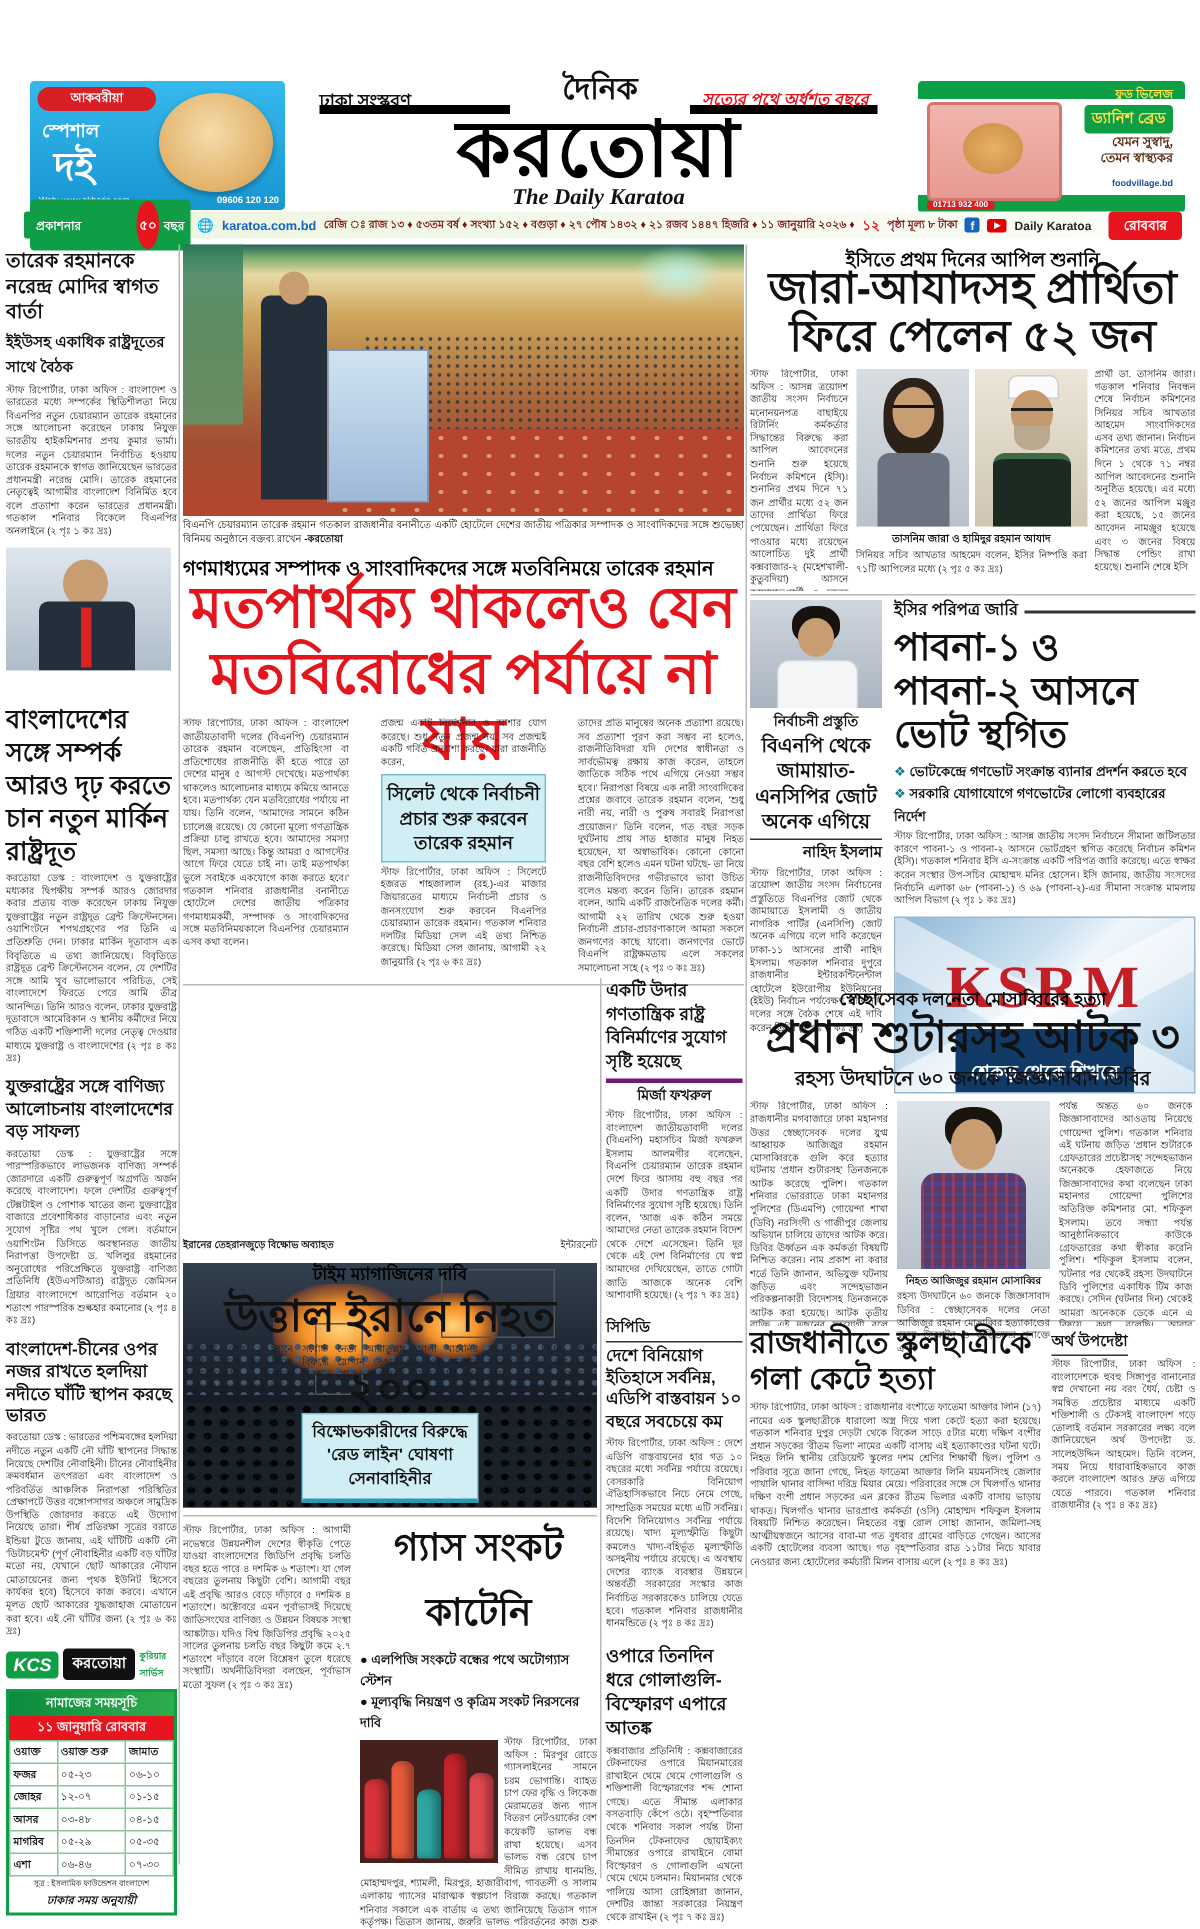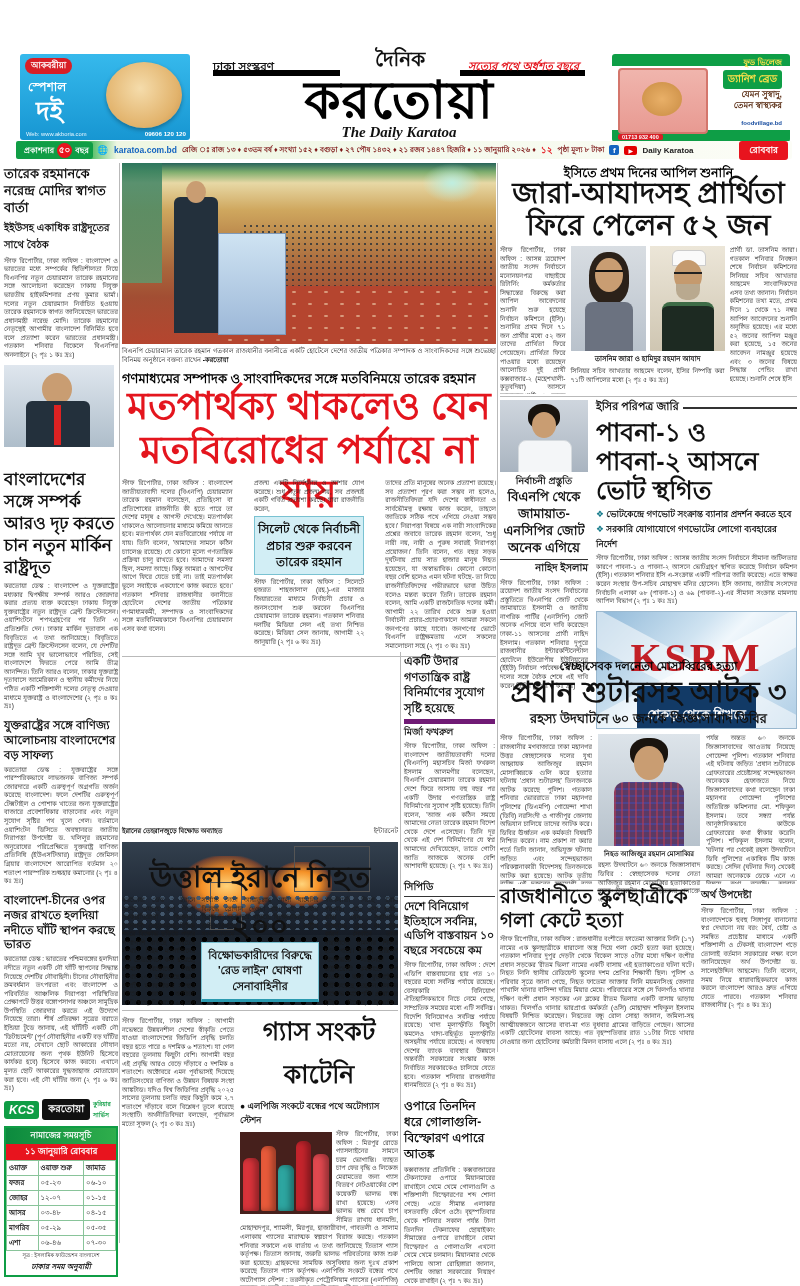--- a/index.html
+++ b/index.html
@@ -16,22 +16,22 @@
   .hline{position:absolute;height:1px;background:#b9b9b9;}
   .box-cyan{background:#d2eef5;border:1px solid #79c2d2;}
   .caption{font-size:6.6px;line-height:1.3;color:#111;}
   
   .mast-title{font-weight:900;color:#000;letter-spacing:1px;}
   .infobar{display:flex;align-items:center;gap:5px;border-radius:2px;
            background:linear-gradient(90deg,#0f9d45 0%,#35b34e 9%,#eef6e2 13%,#fcfdf7 100%);
            font-size:7.2px;color:#7c1414;font-weight:bold;padding:0 4px;}
   .pubbadge{display:flex;align-items:center;gap:3px;background:#0f9d45;color:#fff;
             padding:1px 4px;border-radius:3px;font-size:8px;font-weight:bold;}
-  .pubnum{background:#e8141e;color:#fff;border-radius:50%;width:15px;height:15px;display:flex;
-          align-items:center;justify-content:center;font-size:9px;font-weight:bold;}
+  .pubnum{background:#e8141e;color:#fff;border-radius:50%;width:15px;height:32px;display:flex;
+          align-items:center;justify-content:center;font-size:9px;font-weight:bold;margin-left:34px;}
   .daybadge{background:#e8141e;color:#fff;border-radius:3px;padding:2px 10px;font-size:9px;font-weight:bold;}
   .fbic{width:10px;height:10px;background:#1565c0;color:#fff;font-size:8px;font-weight:bold;
         display:inline-flex;align-items:center;justify-content:center;border-radius:2px;}
   .ytic{width:13px;height:9px;background:#e30000;color:#fff;font-size:6px;
         display:inline-flex;align-items:center;justify-content:center;border-radius:2px;}
   
   .photo{position:relative;overflow:hidden;background:#888;}
   .conf{background:linear-gradient(180deg,#27645a 0%,#7fae6e 5%,#e7d8a5 11%,#cfa75e 26%,#b9854a 42%,#a9663c 58%,#a24e33 74%,#b5452f 100%);}
   .crowdtex{background-image:radial-gradient(#202c38 1.2px,transparent 1.4px);background-size:6px 6px;opacity:.75;}
   .carpet{background:#b5452f;background-image:radial-gradient(#d89a7c 1.5px,transparent 2px);background-size:16px 12px;}
@@ -62,21 +62,21 @@
 <div id="page">
 
   <div class="abs" style="left:213px;top:58px;font-size:12px;font-weight:bold;">ঢাকা সংস্করণ</div>
   <div class="abs" style="left:213px;top:70px;width:372px;height:6px;background:#000;"></div>
   <div class="abs ctr" style="left:340px;top:44px;width:120px;font-size:20px;font-weight:700;background:#fff;">দৈনিক</div>
   <div class="abs red b" style="left:468px;top:58px;font-size:11px;font-style:italic;">সত্যের পথে অর্ধশত বছরে</div>
   <div class="abs ctr mast-title" style="left:213px;top:74px;width:372px;font-size:52px;line-height:1.0;">করতোয়া</div>
   <div class="abs ctr" style="left:213px;top:124px;width:372px;font-size:15px;font-weight:bold;font-style:italic;font-family:'Liberation Serif',serif;">The Daily Karatoa</div>
 
   <div class="abs" style="left:20px;top:54px;width:170px;height:86px;background:linear-gradient(180deg,#36b9ec,#1796d2);border-radius:3px;">
-    <span class="abs" style="left:5px;top:4px;background:#d81f26;color:#fff;font-size:8.5px;font-weight:bold;padding:1px 6px;border-radius:8px;">আকবরীয়া</span>
+    <span class="abs" style="left:5px;top:4px;background:#d81f26;color:#fff;font-size:8.5px;font-weight:bold;padding:1px 22px;border-radius:8px;">আকবরীয়া</span>
     <span class="abs" style="left:8px;top:24px;color:#fff;font-size:12px;font-weight:bold;">স্পেশাল</span>
     <span class="abs" style="left:16px;top:37px;color:#fff;font-size:26px;font-weight:900;">দই</span>
     <span class="abs" style="right:8px;top:8px;width:76px;height:66px;border-radius:50%;background:radial-gradient(circle at 45% 40%,#f5dcab,#e2b36c 65%,#c68f49);box-shadow:0 2px 4px rgba(0,0,0,.3);"></span>
     <span class="abs" style="left:6px;bottom:3px;color:#e7f6ff;font-size:5.8px;">Web: www.akboria.com</span>
     <span class="abs" style="right:4px;bottom:3px;color:#fff;font-size:6.2px;font-weight:bold;">09606 120 120</span>
   </div>
 
   <div class="abs" style="left:612px;top:54px;width:178px;height:88px;background:linear-gradient(180deg,#0e9e46 0%,#0e9e46 14%,#ffffff 14%,#ffffff 86%,#0e9e46 86%);border-radius:3px;">
     <span class="abs" style="left:6px;top:14px;width:86px;height:62px;background:linear-gradient(180deg,#f0b5ad,#e89a92);border:2px solid #d4766c;border-radius:4px;"></span>
     <span class="abs" style="left:30px;top:28px;width:40px;height:34px;border-radius:50%;background:radial-gradient(#e9b068,#c98c43);"></span>
@@ -219,52 +219,54 @@
     <span class="abs irflag" style="left:88px;top:40px;width:30px;height:46px;flex-direction:row;">
       <span style="background:#2a9a4e;"></span>
       <span style="background:#f2f2f2;"></span>
       <span style="background:#d42b34;"></span>
     </span>
   </div>
   <div class="abs" style="left:122px;top:827px;width:276px;display:flex;justify-content:space-between;">
     <span class="caption b">ইরানের তেহরানজুড়ে বিক্ষোভ অব্যাহত</span>
     <span class="caption">ইন্টারনেট</span>
   </div>
+  <div class="abs ctr kick" style="left:122px;top:841px;width:276px;font-size:11.5px;">টাইম ম্যাগাজিনের দাবি</div>
   <div class="abs ctr" style="left:122px;top:854px;width:276px;font-size:29px;font-weight:900;">উত্তাল ইরানে নিহত ২০০</div>
   <div class="abs" style="left:122px;top:896px;width:276px;height:110px;display:flex;gap:6px;">
     <div class="body-txt" style="width:74px;overflow:hidden;">করতোয়া ডেস্ক : ইরানে ক্রমেই ভয়াবহ রূপ নিচ্ছে সরকারবিরোধী বিক্ষোভ। রাজধানী তেহরানসহ বিভিন্ন শহরে বিক্ষোভ ছড়িয়ে পড়ার পাশাপাশি বাড়ছে হতাহতের সংখ্যা। টাইম ম্যাগাজিনের এক প্রতিবেদনে বলা হয়েছে, চলমান বিক্ষোভে নিহত সংখ্যা ২০০ ছাড়িয়েছে। তবে দেশটির মানবাধিকার সংস্থার বরাতে আল জাজিরা জানিয়েছে, বিক্ষোভে ৬২ জন নিহত হয়েছে। গত ২৮ ডিসেম্বর থেকে শুরু হওয়া এ বিক্ষোভ গত দুইদিনে সব থেকে সহিংস রূপ নিয়েছে। এর মধ্যে তেহরানের একটি মসজিদে আগুন ও ১৯৭৯ সালের বিপ্লব পূর্ববর্তী সময়ের পতাকা উড়িয়েছে বিক্ষোভকারীরা। অন্যদিকের শহরগুলোতে সরকারবিরোধী স্লোগানের পাশাপাশি</div>
     <div style="width:118px;overflow:hidden;">
       <div class="body-txt">সর্বোচ্চ নেতা আয়াতুল্লাহ আলী খামেনির বিরুদ্ধে স্লোগান দেওয়া হয়। এই অবস্থায় বিক্ষোভ থেকে দূরে থাকতে বিক্ষোভকারী এবং অভিভাবকদের মোবাইল ও রাষ্ট্রীয় সংবাদমাধ্যমে</div>
       <div class="box-cyan ctr" style="margin-top:3px;padding:5px 3px;font-size:11px;font-weight:900;line-height:1.4;border-bottom:3px solid #2a9ab0;">বিক্ষোভকারীদের বিরুদ্ধে 'রেড লাইন' ঘোষণা সেনাবাহিনীর</div>
     </div>
     <div class="body-txt" style="width:74px;overflow:hidden;">সতর্কবার্তা দিচ্ছে ইরান সরকার। এতে বলা হচ্ছে, তারা যেন সন্তানদের বিক্ষোভে যেতে না দেন। কারণ সেখানে তারা সন্ত্রাসীদের হামলার শিকার হতে পারে। ইরানে শান্তিপূর্ণ বিক্ষোভকে সহিংসতা ও রাষ্ট্রবিরোধী কর্মকাণ্ডে রূপ দেওয়ার জন্য যুক্তরাষ্ট্রকে দায়ী করেছে তেহরান। চলমান বিক্ষোভ দমনে শক্তি প্রয়োগের ইঙ্গিত দিয়েছে ইসলামিক বিপ্লবী গার্ড। শুক্রবার দেওয়া বিবৃতিতে সেনাবাহিনী চলমান পরিস্থিতি অব্যাহত রাখতে (২ পৃঃ ১ কঃ দ্রঃ)</div>
   </div>
 
   <div class="abs" style="left:122px;top:1014px;width:112px;">
     <div class="body-txt" style="margin-top:3px;">স্টাফ রিপোর্টার, ঢাকা অফিস : আগামী নভেম্বরে উন্নয়নশীল দেশের স্বীকৃতি পেতে যাওয়া বাংলাদেশের জিডিপি প্রবৃদ্ধি চলতি বছর হতে পারে ৪ দশমিক ৬ শতাংশ। যা গেল বছরের তুলনায় কিছুটা বেশি। আগামী বছর এই প্রবৃদ্ধি আরও বেড়ে দাঁড়াবে ৫ দশমিক ৪ শতাংশে। অক্টোবরে এমন পূর্বাভাসই দিয়েছে জাতিসংঘের বাণিজ্য ও উন্নয়ন বিষয়ক সংস্থা আঙ্কটাড। যদিও বিশ্ব জিডিপির প্রবৃদ্ধি ২০২৫ সালের তুলনায় চলতি বছর কিছুটা কমে ২.৭ শতাংশে দাঁড়াবে বলে বিশ্লেষণ তুলে ধরেছে সংস্থাটি। অর্থনীতিবিদরা বলছেন, পূর্বাভাস মতো সুফল (২ পৃঃ ৩ কঃ দ্রঃ)</div>
   </div>
 
   <div class="abs" style="left:240px;top:1012px;width:158px;">
     <div class="ctr" style="font-size:25px;font-weight:900;">গ্যাস সংকট কাটেনি</div>
     <div style="font-size:8.5px;font-weight:bold;margin-top:2px;">● <span>এলপিজি সংকটে বন্ধের পথে অটোগ্যাস স্টেশন</span></div>
+    <div style="font-size:8.5px;font-weight:bold;">● <span>মূল্যবৃদ্ধি নিয়ন্ত্রণ ও কৃত্রিম সংকট নিরসনের দাবি</span></div>
     <div class="body-txt" style="margin-top:2px;">
       <span class="gasph" style="float:left;width:86px;height:76px;margin:2px 4px 2px 0;display:flex;">
         <span class="cyl" style="background:#d8333a;"></span>
         <span class="cyl" style="background:#e85a3a;height:85%;"></span>
         <span class="cyl" style="background:#2da5a0;height:60%;"></span>
         <span class="cyl" style="background:#c4242c;height:92%;"></span>
         <span class="cyl" style="background:#e0484f;height:75%;"></span>
       </span>
       <span>স্টাফ রিপোর্টার, ঢাকা অফিস : মিরপুর রোডে গ্যাসলাইনের সামনে চরম ভোগান্তি। ব্যাহত চাপ ফের বৃদ্ধি ও লিকেজ মেরামতের জন্য গ্যাস বিতরণ নেটওয়ার্কের বেশ কয়েকটি ভালভ বন্ধ রাখা হয়েছে। এসব ভালভ বন্ধ রেখে চাপ সীমিত রাখায় ধানমন্ডি, মোহাম্মদপুর, শ্যামলী, মিরপুর, হাজারীবাগ, গাবতলী ও সালাম এলাকায় গ্যাসের মারাত্মক স্বল্পচাপ বিরাজ করছে। গতকাল শনিবার সকালে এক বার্তায় এ তথ্য জানিয়েছে তিতাস গ্যাস কর্তৃপক্ষ। তিতাস জানায়, জরুরি ভালভ পরিবর্তনের কাজ শুরু করা হয়েছে। গ্রাহকদের সাময়িক অসুবিধার জন্য দুঃখ প্রকাশ করেছে তিতাস গ্যাস কর্তৃপক্ষ। এলপিজি সংকটে বন্ধের পথে অটোগ্যাস স্টেশন : তরলীকৃত পেট্রোলিয়াম গ্যাসের (এলপিজি) চলমান সংকটে সারা দেশে অটোগ্যাস স্টেশনগুলো মারাত্মক সংকটে পড়েছে। নির্ধারিত গ্যাস সরবরাহ না পাওয়ায় অনেক স্টেশনের কার্যক্রম বন্ধ হয়ে যাচ্ছে বলে (২ পৃঃ ১ কঃ দ্রঃ)</span>
     </div>
   </div>
 
   <div class="abs" style="left:404px;top:654px;width:91px;">
     <div style="font-size:11.5px;font-weight:700;line-height:1.35;">একটি উদার গণতান্ত্রিক রাষ্ট্র বিনির্মাণের সুযোগ সৃষ্টি হয়েছে</div>
-    <div style="font-size:9.5px;font-weight:bold;text-align:left;border-top:5px solid #701a75;margin:3px 0 2px;padding-top:1px;">মির্জা ফখরুল</div>
+    <div style="font-size:9.5px;font-weight:bold;text-align:center;border-top:3px solid #701a75;margin:3px 0 2px;padding-top:1px;">মির্জা ফখরুল</div>
     <div class="body-txt">স্টাফ রিপোর্টার, ঢাকা অফিস : বাংলাদেশ জাতীয়তাবাদী দলের (বিএনপি) মহাসচিব মির্জা ফখরুল ইসলাম আলমগীর বলেছেন, বিএনপি চেয়ারম্যান তারেক রহমান দেশে ফিরে আসায় বহু বছর পর একটি উদার গণতান্ত্রিক রাষ্ট্র বিনির্মাণের সুযোগ সৃষ্টি হয়েছে। তিনি বলেন, 'আজ এক কঠিন সময়ে আমাদের নেতা তারেক রহমান বিদেশ থেকে দেশে এসেছেন। তিনি দূর থেকে এই দেশ বিনির্মাণের যে স্বপ্ন আমাদের দেখিয়েছেন, তাতে গোটা জাতি আজকে অনেক বেশি আশাবাদী হয়েছে। (২ পৃঃ ৭ কঃ দ্রঃ)</div>
 
     <div style="font-size:10px;font-weight:bold;border-bottom:1px solid #333;margin-top:8px;">সিপিডি</div>
     <div style="font-size:11px;font-weight:900;line-height:1.35;margin-top:2px;">দেশে বিনিয়োগ ইতিহাসে সর্বনিম্ন, এডিপি বাস্তবায়ন ১০ বছরে সবচেয়ে কম</div>
     <div class="body-txt" style="margin-top:3px;">স্টাফ রিপোর্টার, ঢাকা অফিস : দেশে এডিপি বাস্তবায়নের হার গত ১০ বছরের মধ্যে সর্বনিম্ন পর্যায়ে রয়েছে। বেসরকারি বিনিয়োগ ঐতিহাসিকভাবে নিচে নেমে গেছে, সাম্প্রতিক সময়ের মধ্যে এটি সর্বনিম্ন। বিদেশি বিনিয়োগও সর্বনিম্ন পর্যায়ে রয়েছে। খাদ্য মূল্যস্ফীতি কিছুটা কমলেও খাদ্য-বহির্ভূত মূল্যস্ফীতি অসহনীয় পর্যায়ে রয়েছে। এ অবস্থায় দেশের ব্যাংক ব্যবস্থার উন্নয়নে অন্তর্বর্তী সরকারের সংস্কার কাজ নির্বাচিত সরকারকেও চালিয়ে যেতে হবে। গতকাল শনিবার রাজধানীর ধানমন্ডিতে (২ পৃঃ ৪ কঃ দ্রঃ)</div>
 
     <div style="font-size:12px;font-weight:900;line-height:1.35;margin-top:8px;">ওপারে তিনদিন ধরে গোলাগুলি-বিস্ফোরণ এপারে আতঙ্ক</div>
     <div class="body-txt" style="margin-top:3px;">কক্সবাজার প্রতিনিধি : কক্সবাজারের টেকনাফের ওপারে মিয়ানমারের রাখাইনে থেমে থেমে গোলাগুলি ও শক্তিশালী বিস্ফোরণের শব্দ শোনা গেছে। এতে সীমান্ত এলাকার বসতবাড়ি কেঁপে ওঠে। বৃহস্পতিবার থেকে শনিবার সকাল পর্যন্ত টানা তিনদিন টেকনাফের ছোয়াইক্যং সীমান্তের ওপারে রাখাইনে বোমা বিস্ফোরণ ও গোলাগুলি এখনো থেমে থেমে চলমান। মিয়ানমার থেকে পালিয়ে আসা রোহিঙ্গারা জানান, দেশটির জান্তা সরকারের নিয়ন্ত্রণ থেকে রাখাইন (২ পৃঃ ৭ কঃ দ্রঃ)</div>
   </div>
 

